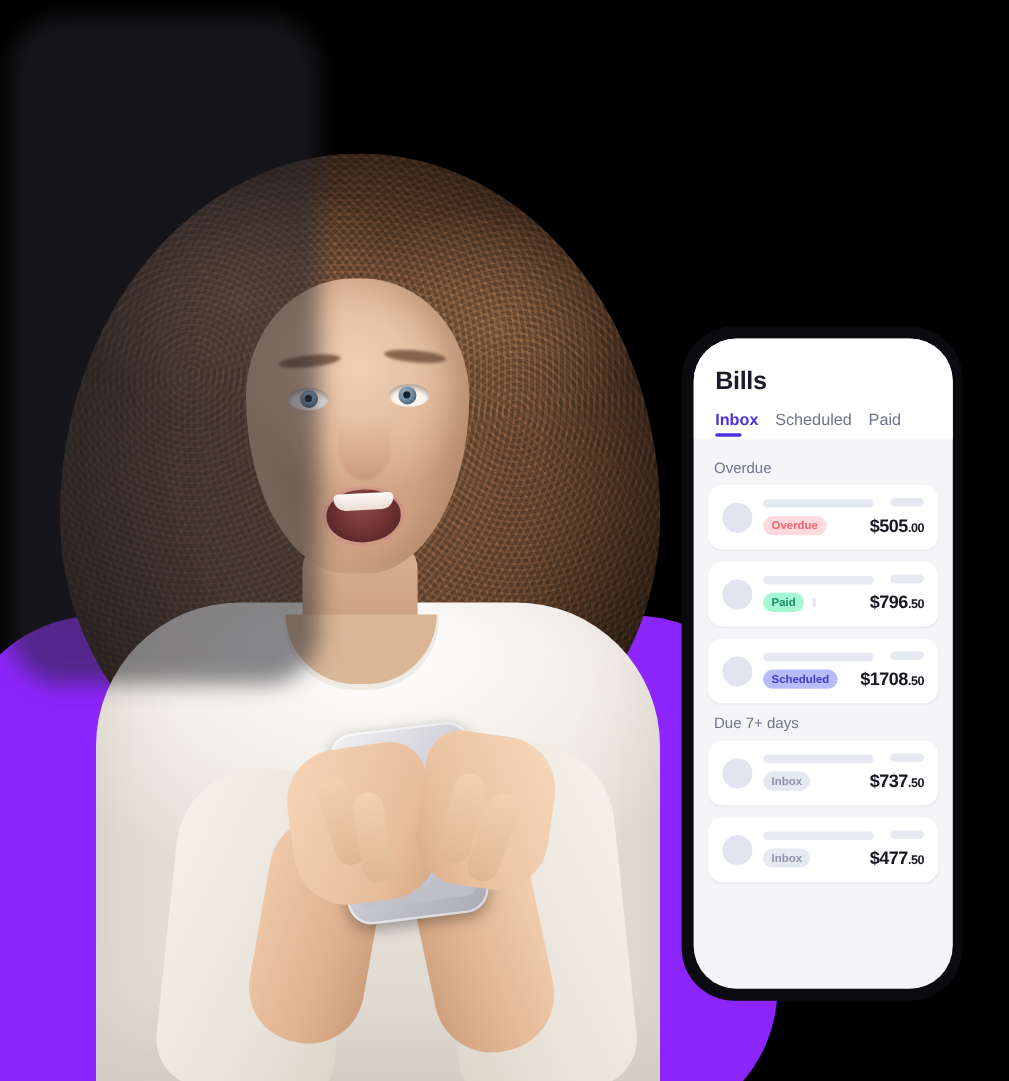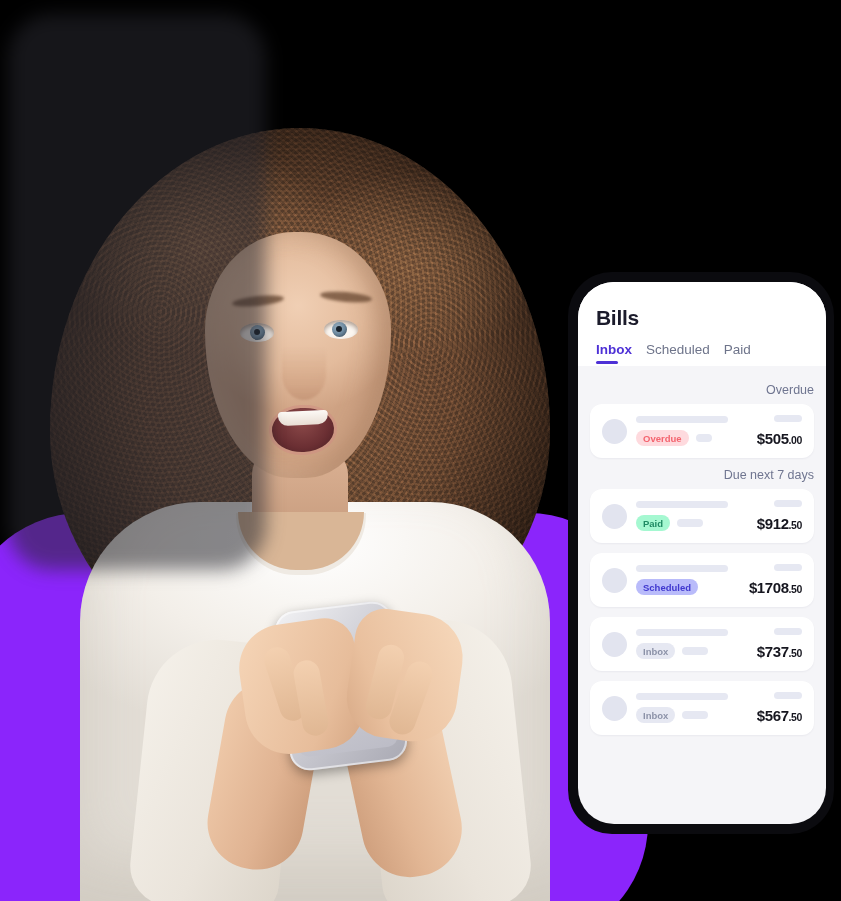--- a/index.html
+++ b/index.html
@@ -252,21 +252,21 @@
     left: 9px; top: 34px; right: 9px; bottom: 14px;
     border-radius: 10px;
     background: linear-gradient(160deg,#d8d8de 0%, #bcbcc6 100%);
   }
 
   
   #phone-mock {
     position: absolute;
     left: 568px;
     top: 272px;
-    width: 266px;
+    width: 234px;
     height: 562px;
     z-index: 5;
   }
   #phone-shadow {
     position: absolute;
     left: 8px; top: 14px;
     width: 258px; height: 556px;
     border-radius: 44px;
     background: rgba(40,40,48,.55);
     filter: blur(9px);
@@ -323,21 +323,20 @@
     position: absolute;
     left: 0; bottom: 2px;
     width: 22px; height: 3px;
     border-radius: 2px;
     background: #4e31d6;
   }
 
   
   .list-body {
     padding: 10px 12px 0 12px;
-    text-align: right;
   }
   .section-title {
     font-size: 12.5px;
     color: #6f7590;
     margin: 7px 0 7px 5px;
   }
   .bill-card {
     background: #ffffff;
     border-radius: 12px;
     padding: 11px 12px;
@@ -479,51 +478,51 @@
                 <span class="badge overdue">Overdue</span>
                 <span class="skel-pill"></span>
               </div>
             </div>
             <div class="card-right">
               <div class="skel-top"></div>
               <div class="amount"><span>$505</span><span class="cents">.00</span></div>
             </div>
           </div>
 
-          <div class="section-title">Due next 7 days</div>
           <div class="bill-card">
             <div class="avatar"></div>
             <div class="card-mid">
               <div class="skel-line"></div>
               <div class="badge-row">
                 <span class="badge paid">Paid</span>
                 <span class="skel-pill"></span>
               </div>
             </div>
             <div class="card-right">
               <div class="skel-top"></div>
-              <div class="amount"><span>$912</span><span class="cents">.50</span></div>
+              <div class="amount"><span>$796</span><span class="cents">.50</span></div>
             </div>
           </div>
 
           <div class="bill-card">
             <div class="avatar"></div>
             <div class="card-mid">
               <div class="skel-line"></div>
               <div class="badge-row">
                 <span class="badge scheduled">Scheduled</span>
                 <span class="skel-pill"></span>
               </div>
             </div>
             <div class="card-right">
               <div class="skel-top"></div>
               <div class="amount"><span>$1708</span><span class="cents">.50</span></div>
             </div>
           </div>
 
+          <div class="section-title">Due 7+ days</div>
           <div class="bill-card">
             <div class="avatar"></div>
             <div class="card-mid">
               <div class="skel-line"></div>
               <div class="badge-row">
                 <span class="badge inbox">Inbox</span>
                 <span class="skel-pill"></span>
               </div>
             </div>
             <div class="card-right">
@@ -536,21 +535,21 @@
             <div class="avatar"></div>
             <div class="card-mid">
               <div class="skel-line"></div>
               <div class="badge-row">
                 <span class="badge inbox">Inbox</span>
                 <span class="skel-pill"></span>
               </div>
             </div>
             <div class="card-right">
               <div class="skel-top"></div>
-              <div class="amount"><span>$567</span><span class="cents">.50</span></div>
+              <div class="amount"><span>$477</span><span class="cents">.50</span></div>
             </div>
           </div>
 
         </div>
       </div>
     </div>
   </div>
 
 </div>
 

